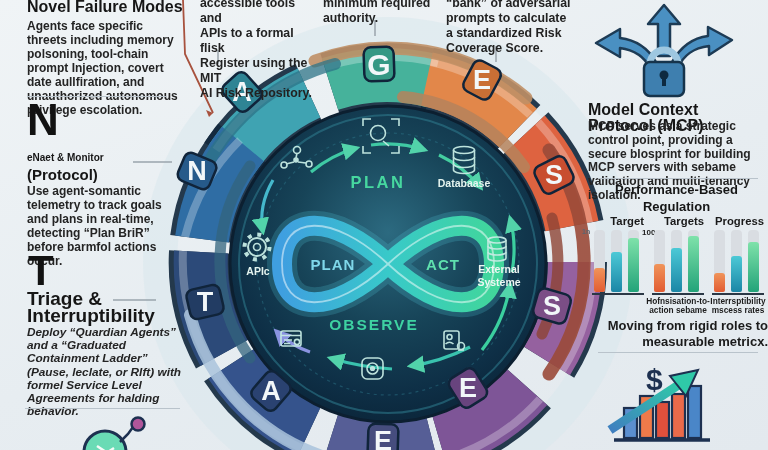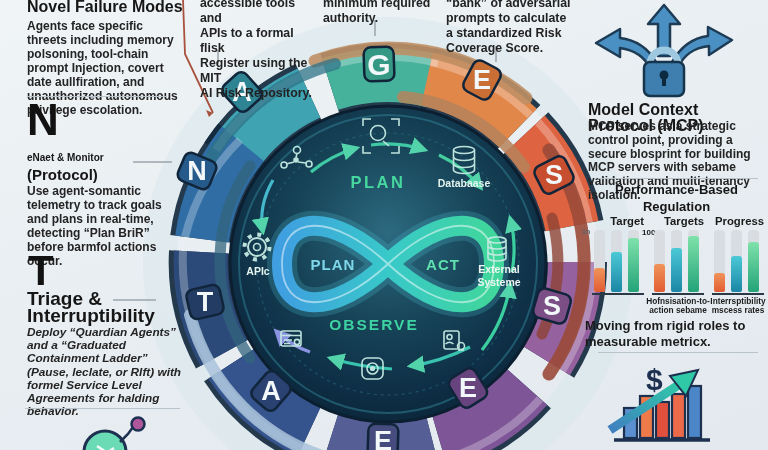--- a/index.html
+++ b/index.html
@@ -26,21 +26,21 @@
   
   .topcol{top:-4px;font-size:12.3px;line-height:15px;font-weight:700;color:#222;}
   #tc1{left:200px;width:118px;}
   #tc2{left:323px;width:112px;}
   #tc3{left:446px;width:132px;}
   
   #rp-h1{left:588px;top:102px;width:176px;font-size:16px;line-height:16px;}
   #rp-b1{left:588px;top:120px;width:180px;font-size:12px;line-height:13.8px;}
   #rp-div1{left:598px;top:178px;width:160px;}
   #rp-perf{left:585px;top:181px;width:183px;text-align:center;font-size:13px;line-height:17px;}
-  #rp-foot{left:585px;top:318px;width:183px;text-align:left;font-size:13px;line-height:15.5px;font-weight:800;color:#1b1b1b;}
+  #rp-foot{left:585px;top:318px;width:183px;text-align:right;font-size:13px;line-height:15.5px;font-weight:800;color:#1b1b1b;}
   #rp-div2{left:598px;top:352px;width:160px;}
   
   .cgroup{position:absolute;top:215px;width:52px;height:104px;}
   .glabel{position:absolute;top:0;left:0;width:52px;text-align:right;font-size:11.3px;font-weight:800;color:#1a1a1a;}
   .gylabel{position:absolute;top:13px;left:-10px;font-size:7px;font-weight:700;color:#5c6670;}
   .tracks{position:absolute;top:15px;left:2px;width:48px;height:62px;display:flex;align-items:flex-end;gap:6px;}
   .track{width:11px;height:62px;background:#d9dde2;border-radius:4px 4px 2px 2px;display:flex;align-items:flex-end;overflow:hidden;}
   .fill{width:11px;border-radius:3px 3px 0 0;}
   .c0{background:linear-gradient(180deg,#f0945a,#e25c33);}
   .c1{background:linear-gradient(180deg,#4cc9d6,#1b86a6);}

